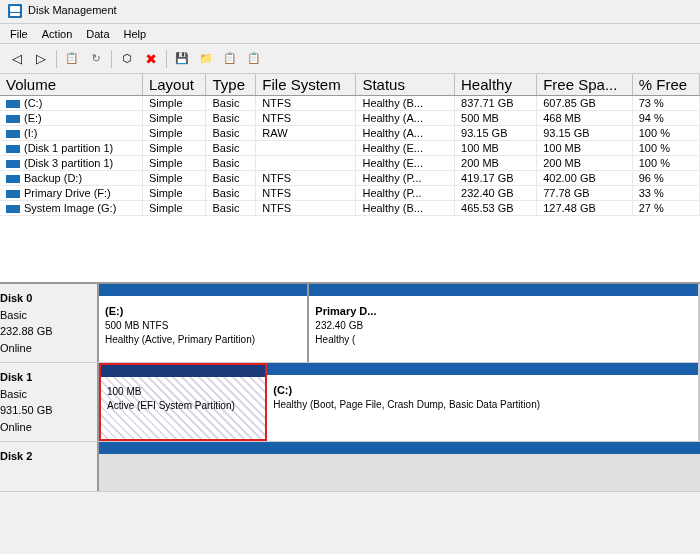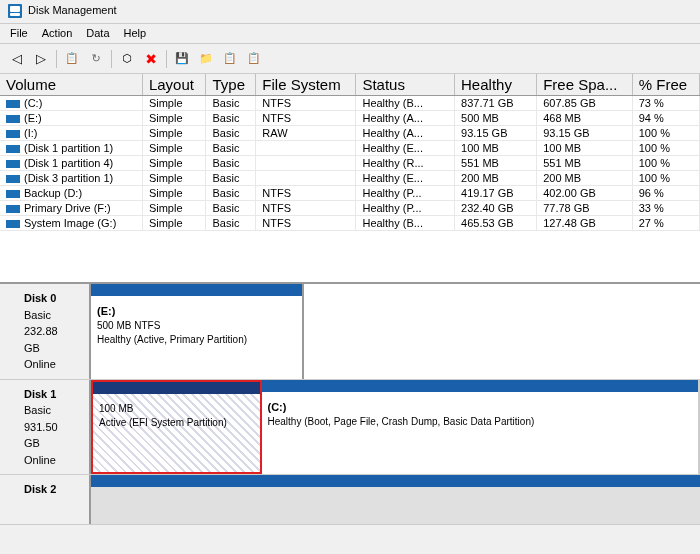--- a/index.html
+++ b/index.html
@@ -19,20 +19,21 @@
     .title-bar-text { font-size: 11px; font-weight: normal; color: #000; }
 
     
     .menu-bar {
       background: #f0f0f0;
       padding: 2px 4px;
       display: flex;
       gap: 2px;
       border-bottom: 1px solid #ccc;
       height: 20px;
+      align-items: center;
     }
     .menu-item { padding: 1px 6px; font-size: 11px; cursor: pointer; color: #000; }
 
     
     .toolbar {
       background: #f0f0f0;
       padding: 3px 6px;
       display: flex;
       align-items: center;
       gap: 2px;
@@ -90,23 +91,23 @@
     }
 
     
     .disk-row {
       display: flex;
       border-bottom: 1px solid #ccc;
       min-height: 72px;
       background: #f0f0f0;
     }
     .disk-info {
-      width: 91px;
+      width: 99px;
       flex-shrink: 0;
-      padding: 6px 24px;
+      padding: 6px 0;
       border-right: 2px solid #999;
       font-size: 11px;
       line-height: 1.5;
     }
     .disk-info .disk-name { font-weight: bold; }
     .disk-partitions {
       flex: 1;
       display: flex;
       position: relative;
       background: #fff;
@@ -238,30 +239,20 @@
       <td><span style="display:inline-block;width:14px;height:8px;background:#1a6fb5;margin-right:4px;vertical-align:middle;"></span>(Disk 1 partition 1)</td>
       <td>Simple</td>
       <td>Basic</td>
       <td></td>
       <td>Healthy (E...</td>
       <td>100 MB</td>
       <td>100 MB</td>
       <td>100 %</td>
     </tr>
           <tr>
-      <td><span style="display:inline-block;width:14px;height:8px;background:#1a6fb5;margin-right:4px;vertical-align:middle;"></span>(Disk 1 partition 4)</td>
-      <td>Simple</td>
-      <td>Basic</td>
-      <td></td>
-      <td>Healthy (R...</td>
-      <td>551 MB</td>
-      <td>551 MB</td>
-      <td>100 %</td>
-    </tr>
-          <tr>
       <td><span style="display:inline-block;width:14px;height:8px;background:#1a6fb5;margin-right:4px;vertical-align:middle;"></span>(Disk 3 partition 1)</td>
       <td>Simple</td>
       <td>Basic</td>
       <td></td>
       <td>Healthy (E...</td>
       <td>200 MB</td>
       <td>200 MB</td>
       <td>100 %</td>
     </tr>
           <tr>
@@ -311,20 +302,28 @@
 
         <div class="partition-block" style="width:35%; border-right:2px solid #999; background:#fff; position:relative;">
           <div class="stripe-blue"></div>
           <div class="part-content">
             <div style="font-weight:bold; font-size:11px;">(E:)</div>
             <div>500 MB NTFS</div>
             <div>Healthy (Active, Primary Partition)</div>
           </div>
         </div>
 
+        <div class="partition-block" style="flex:1; background:#fff; position:relative;">
+          <div class="stripe-blue"></div>
+          <div class="part-content">
+            <div style="font-weight:bold; font-size:11px;">Primary D...</div>
+            <div>232.40 GB</div>
+            <div>Healthy (</div>
+          </div>
+        </div>
       </div>
     </div>
 
     <div class="disk-row">
       <div class="disk-info">
         <div class="disk-name">Disk 1</div>
         <div>Basic</div>
         <div>931.50 GB</div>
         <div>Online</div>
       </div>

